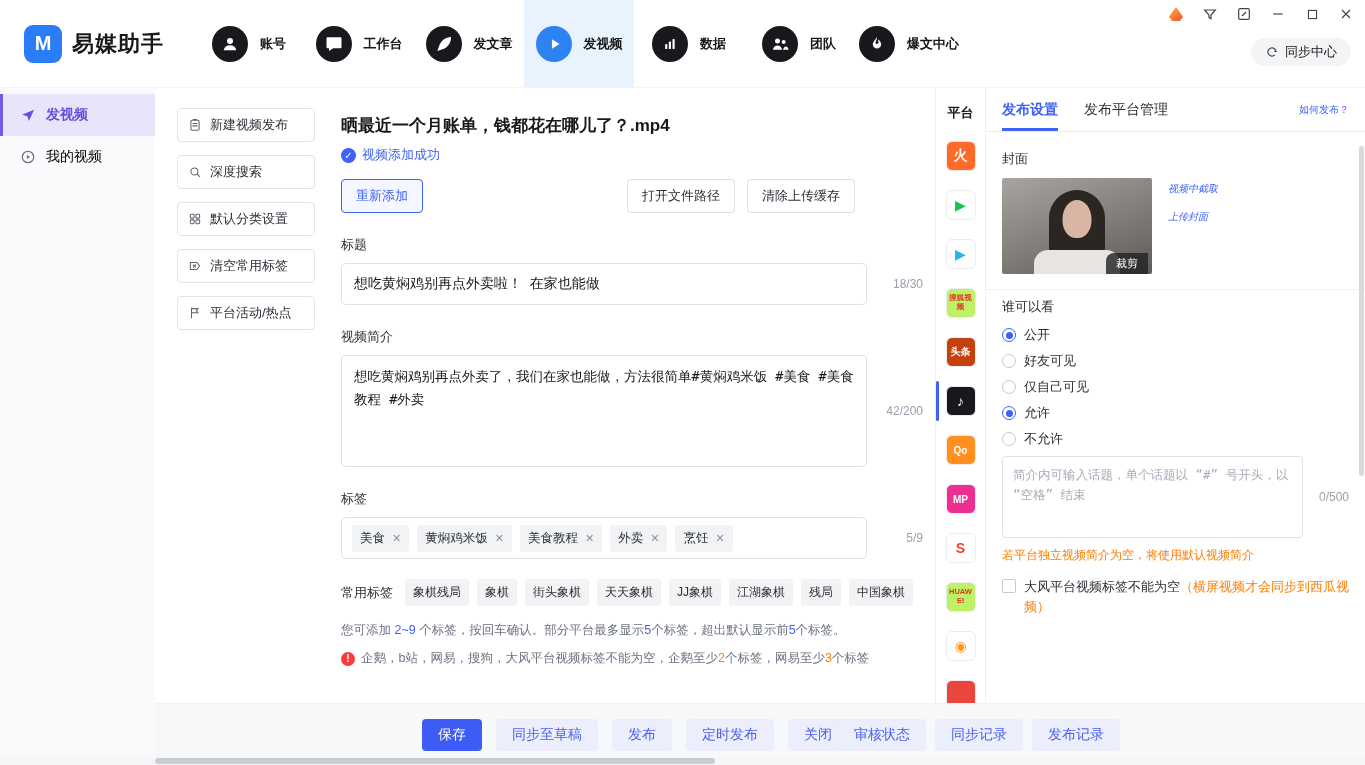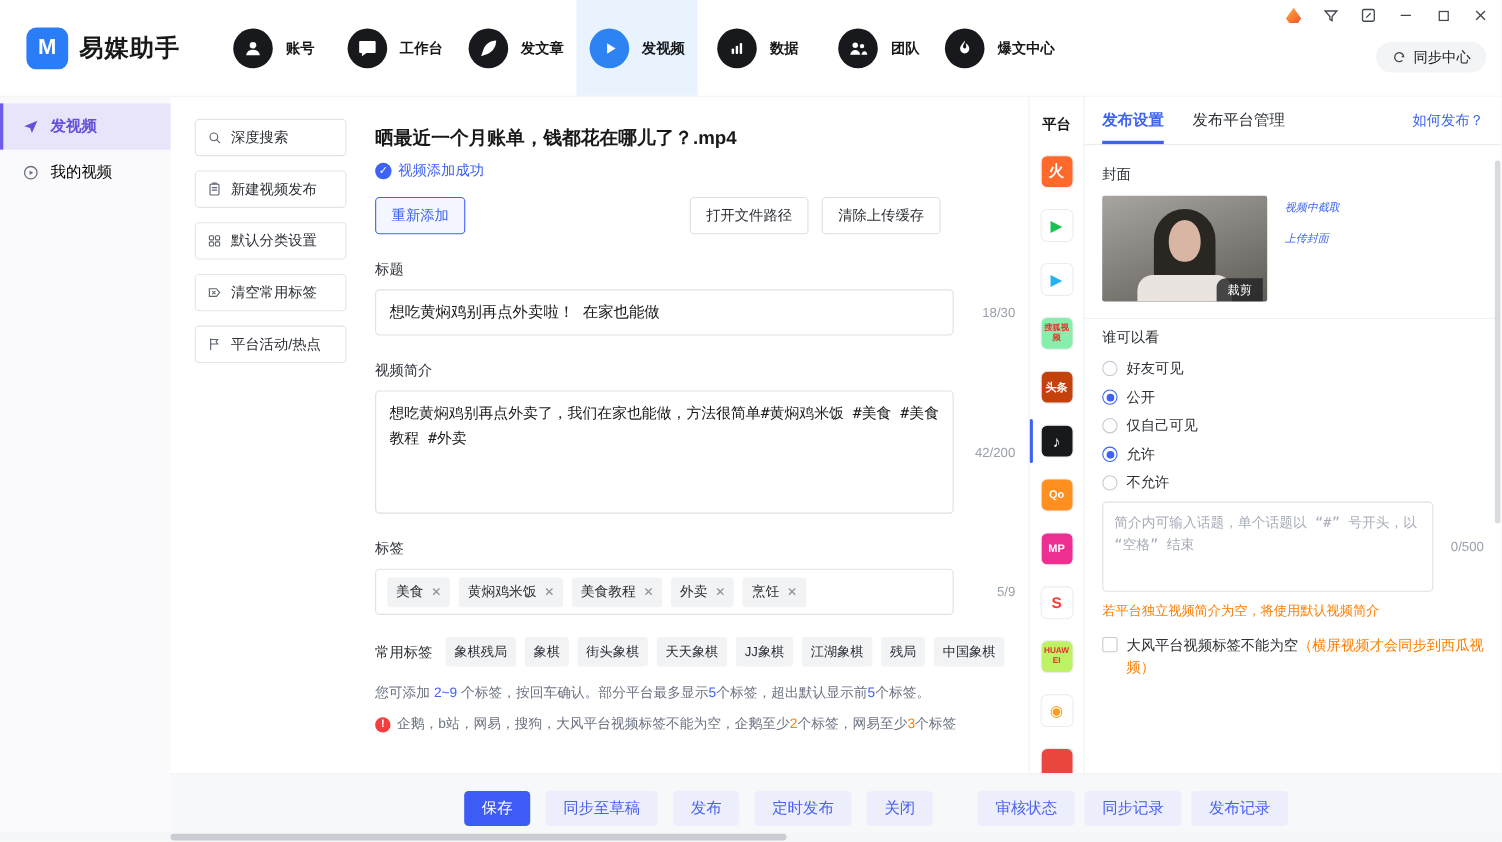--- a/index.html
+++ b/index.html
@@ -75,21 +75,21 @@
   .pf{width:30px;height:30px;border-radius:6px;border:1px solid #ededf1;display:flex;align-items:center;justify-content:center;font-size:14px;font-weight:bold;overflow:hidden;text-align:center;}
   .pf.small{font-size:10px;}
   .pf.tiny{font-size:7.5px;line-height:1.15;word-break:break-all;padding:2px;}
 
   
   .right-panel{width:380px;border-left:1px solid #f0f1f4;display:flex;flex-direction:column;background:#fff;position:relative;flex-shrink:0;}
   .rp-tabs{display:flex;align-items:center;border-bottom:1px solid #ececf0;padding:0 16px;height:44px;gap:26px;flex-shrink:0;}
   .rp-tab{font-size:14px;color:#2b2f36;cursor:pointer;height:100%;display:flex;align-items:center;position:relative;white-space:nowrap;}
   .rp-tab.active{color:#3d62f5;font-weight:bold;}
   .rp-tab.active::after{content:"";position:absolute;bottom:0;left:0;right:0;height:3px;background:#3d62f5;}
-  .rp-help{margin-left:auto;font-size:13px;color:#3d62f5;cursor:pointer;white-space:nowrap;}
+  .rp-help{margin-left:auto;font-size:10px;color:#3d62f5;cursor:pointer;white-space:nowrap;}
   .rp-body{flex:1;padding:12px 16px;min-height:0;}
   .rp-label{font-size:13px;color:#2b2f36;margin:6px 0 10px;}
   .cover-row{display:flex;gap:16px;}
   .cover-thumb{width:150px;height:96px;background:linear-gradient(160deg,#a8a49f,#5f5b57);border-radius:2px;position:relative;overflow:hidden;flex-shrink:0;cursor:pointer;}
   .person-hair{position:absolute;left:50%;top:12px;transform:translateX(-50%);width:56px;height:76px;background:#2a2723;border-radius:28px 28px 18px 18px;}
   .person-face{position:absolute;left:50%;top:22px;transform:translateX(-50%);width:29px;height:38px;background:#d9b6a3;border-radius:50% 50% 46% 46%;}
   .person-body{position:absolute;left:50%;bottom:0;transform:translateX(-50%);width:86px;height:24px;background:#e9e4df;border-radius:14px 14px 0 0;}
   .crop-badge{position:absolute;right:4px;bottom:0;background:rgba(35,35,38,.82);color:#fff;font-size:11px;padding:3px 10px;border-radius:8px 0 0 0;cursor:pointer;}
   .cover-links{display:flex;flex-direction:column;gap:14px;padding-top:4px;font-size:10px;font-style:italic;}
   .blue-link{color:#3d62f5;cursor:pointer;}
@@ -104,21 +104,21 @@
   .counter-sm{width:46px;text-align:right;font-size:12px;color:#9aa0ab;flex-shrink:0;}
   .note-orange{margin-top:9px;font-size:12px;color:#ff7d00;}
   .check-row{display:flex;align-items:flex-start;gap:8px;margin-top:13px;font-size:13px;color:#2b2f36;line-height:1.5;cursor:pointer;}
   .checkbox{width:14px;height:14px;border:1px solid #c6cad1;border-radius:2px;margin-top:2px;flex-shrink:0;background:#fff;}
   .check-note{color:#ff7d00;}
   .v-thumb{position:absolute;right:1px;top:58px;width:5px;height:330px;background:#d7dade;border-radius:3px;cursor:pointer;}
 
   
   .footer{height:62px;background:#f7f8fa;position:relative;flex-shrink:0;border-top:1px solid #f1f2f5;}
   .footer-center{position:absolute;left:267px;top:15px;display:flex;gap:14px;align-items:center;}
-  .footer-right{position:absolute;left:734px;top:15px;display:flex;gap:9px;align-items:center;text-align:center;}
+  .footer-right{position:absolute;left:683px;top:15px;display:flex;gap:9px;align-items:center;text-align:center;}
   .f-btn{height:32px;padding:0 16px;border-radius:4px;font-size:14px;display:flex;align-items:center;cursor:pointer;white-space:nowrap;}
   .f-primary{background:#3d5bf5;color:#fff;}
   .f-light{background:#eceefc;color:#4a61f0;}
 
   .h-scroll{position:absolute;left:0;right:0;bottom:0;height:8px;background:#f5f6f7;}
   .h-thumb{position:absolute;left:155px;top:1px;width:560px;height:6px;background:#c9cdd3;border-radius:3px;cursor:pointer;}
 </style>
 </head>
 <body>
 
@@ -256,37 +256,37 @@
             </svg>
           </span>
         <span>我的视频</span>
       </div>
     </div>
 
     <div class="right-part">
       <div class="content-row">
 
         <div class="actions-col">
+          <div class="action-btn">
+            <span class="aico">
+                <svg viewBox="0 0 24 24" width="14" height="14" fill="none" stroke="currentColor" stroke-width="1.8" stroke-linecap="round">
+                  <rect x="5" y="4" width="14" height="17" rx="2"></rect>
+                  <path d="M9 2.5h6M8.5 9.5h7M8.5 13.5h7"></path>
+                </svg>
+              </span>
+            <span>新建视频发布</span>
+          </div>
           <div class="action-btn">
             <span class="aico">
                 <svg viewBox="0 0 24 24" width="14" height="14" fill="none" stroke="currentColor" stroke-width="1.8" stroke-linecap="round">
                   <circle cx="11" cy="11" r="6"></circle>
                   <path d="M15.6 15.6L20 20"></path>
                 </svg>
               </span>
             <span>深度搜索</span>
-          </div>
-          <div class="action-btn">
-            <span class="aico">
-                <svg viewBox="0 0 24 24" width="14" height="14" fill="none" stroke="currentColor" stroke-width="1.8" stroke-linecap="round">
-                  <rect x="5" y="4" width="14" height="17" rx="2"></rect>
-                  <path d="M9 2.5h6M8.5 9.5h7M8.5 13.5h7"></path>
-                </svg>
-              </span>
-            <span>新建视频发布</span>
           </div>
           <div class="action-btn">
             <span class="aico">
                 <svg viewBox="0 0 24 24" width="14" height="14" fill="none" stroke="currentColor" stroke-width="1.8">
                   <rect x="4" y="4" width="6.5" height="6.5" rx="1.5"></rect>
                   <rect x="13.5" y="4" width="6.5" height="6.5" rx="1.5"></rect>
                   <rect x="4" y="13.5" width="6.5" height="6.5" rx="1.5"></rect>
                   <rect x="13.5" y="13.5" width="6.5" height="6.5" rx="1.5"></rect>
                 </svg>
               </span>
@@ -390,21 +390,21 @@
           <div class="pf-wrap">
               <span class="pf" style="background: rgb(255, 106, 43); color: rgb(255, 255, 255);">火</span>
             </div>
           <div class="pf-wrap">
               <span class="pf" style="background: rgb(255, 255, 255); color: rgb(23, 196, 81);">▶</span>
             </div>
           <div class="pf-wrap">
               <span class="pf" style="background: rgb(255, 255, 255); color: rgb(35, 179, 245);">▶</span>
             </div>
           <div class="pf-wrap">
-              <span class="pf tiny" style="background: #86efac; color: rgb(227, 52, 47);">搜狐视频</span>
+              <span class="pf tiny" style="background: #bef264; color: rgb(227, 52, 47);">搜狐视频</span>
             </div>
           <div class="pf-wrap">
               <span class="pf small" style="background: #c2410c; color: rgb(255, 255, 255);">头条</span>
             </div>
           <div class="pf-wrap sel">
               <span class="pf" style="background: rgb(23, 25, 28); color: rgb(255, 255, 255);">♪</span>
             </div>
           <div class="pf-wrap">
               <span class="pf small" style="background: rgb(255, 143, 31); color: rgb(255, 255, 255);">Qo</span>
             </div>
@@ -442,26 +442,26 @@
               </div>
               <div class="cover-links">
                 <span class="blue-link">视频中截取</span>
                 <span class="blue-link">上传封面</span>
               </div>
             </div>
             <div class="rp-divider"></div>
 
             <div class="rp-label">谁可以看</div>
             <div class="radio-row">
+              <span class="radio checked"></span>
+              <span>公开</span>
+            </div>
+            <div class="radio-row">
               <span class="radio"></span>
               <span>好友可见</span>
-            </div>
-            <div class="radio-row">
-              <span class="radio checked"></span>
-              <span>公开</span>
             </div>
             <div class="radio-row">
               <span class="radio"></span>
               <span>仅自己可见</span>
             </div>
 
             <div class="radio-row">
               <span class="radio checked"></span>
               <span>允许</span>
             </div>

